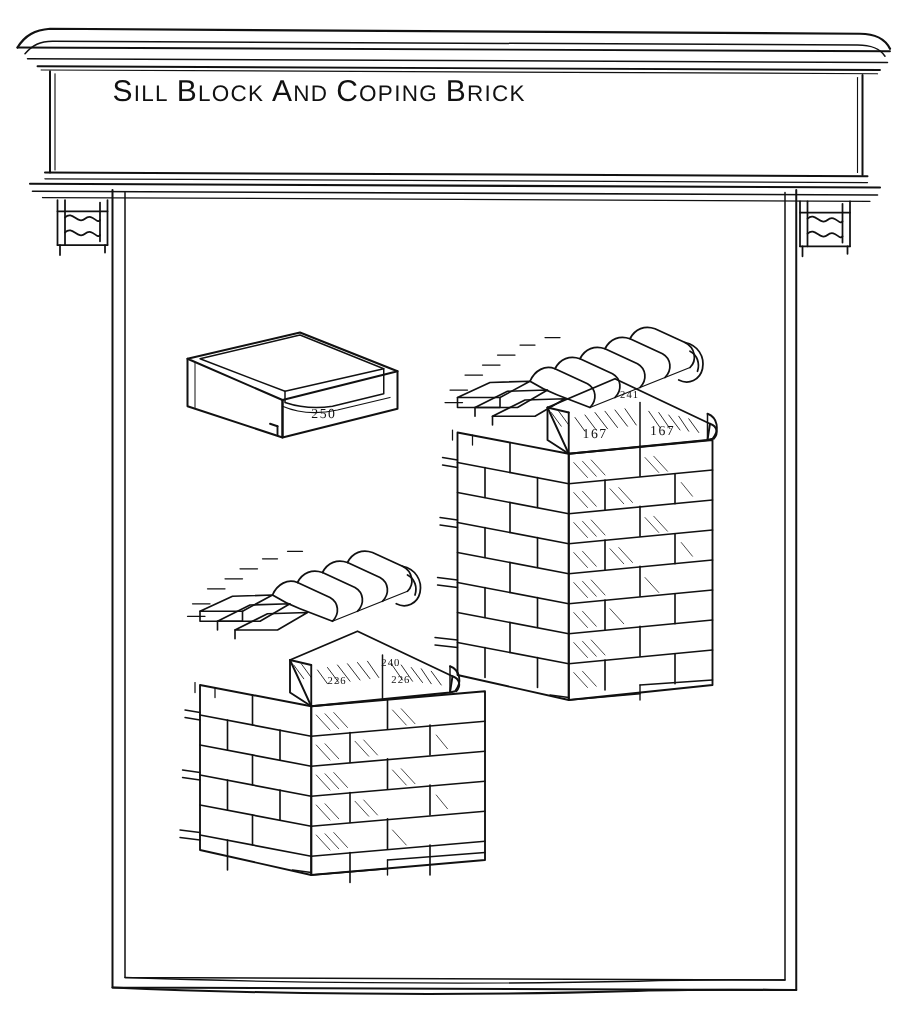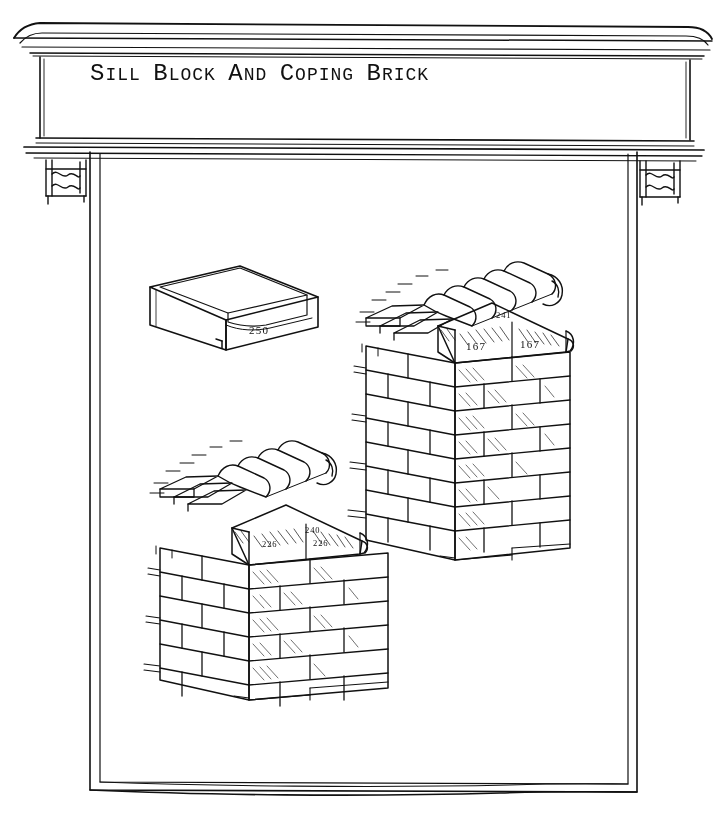--- a/index.html
+++ b/index.html
@@ -436,15 +436,15 @@
 
   <text class="lbl-sm" x="305" y="533">240</text>
   <text class="lbl-sm" x="262" y="547">226</text>
   <text class="lbl-sm" x="313" y="546">226</text>
 
   <text class="title-text" x="90" y="84"></text>
 </svg>
 </div>
 
 <div id="title-overlay" style="position:absolute;left:90px;top:60px;width:520px;height:30px;
-     font-family:Liberation Mono, monospace;font-size:19px;letter-spacing:1px;color:#111;white-space:nowrap;">
+     font-family:Liberation Sans, sans-serif;font-size:19px;letter-spacing:1px;color:#111;white-space:nowrap;">
   <span><span><span style="font-size: 24px;">S</span><span style="font-size: 18px;">ILL</span></span> <span><span style="font-size: 24px;">B</span><span style="font-size: 18px;">LOCK</span></span> <span><span style="font-size: 24px;">A</span><span style="font-size: 18px;">ND</span></span> <span><span style="font-size: 24px;">C</span><span style="font-size: 18px;">OPING</span></span> <span><span style="font-size: 24px;">B</span><span style="font-size: 18px;">RICK</span></span></span>
 </div>
 
 </body></html>

